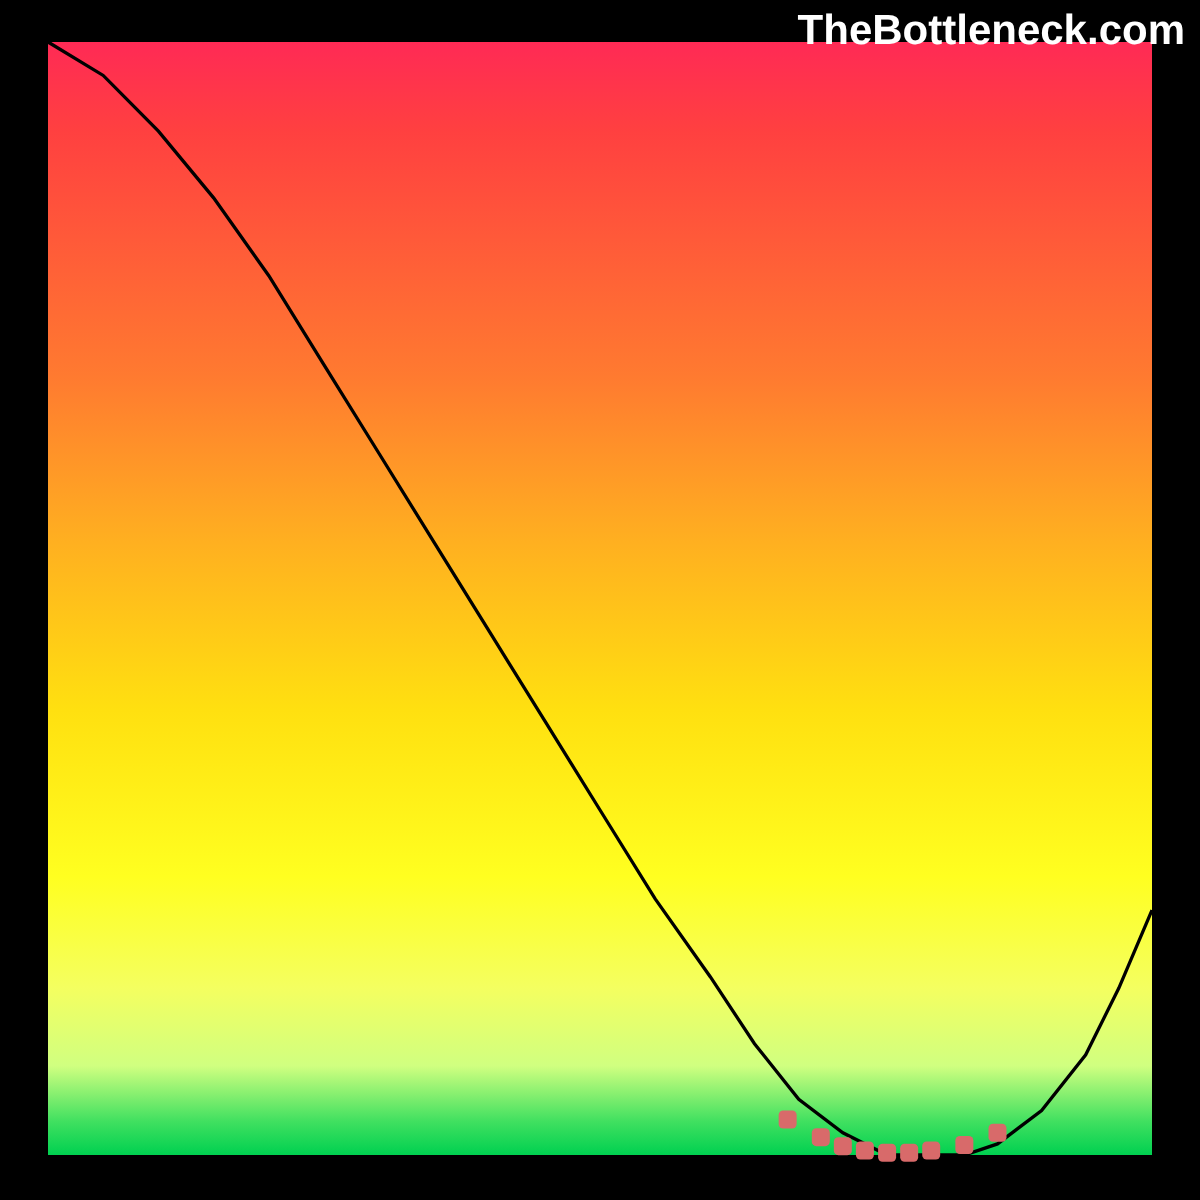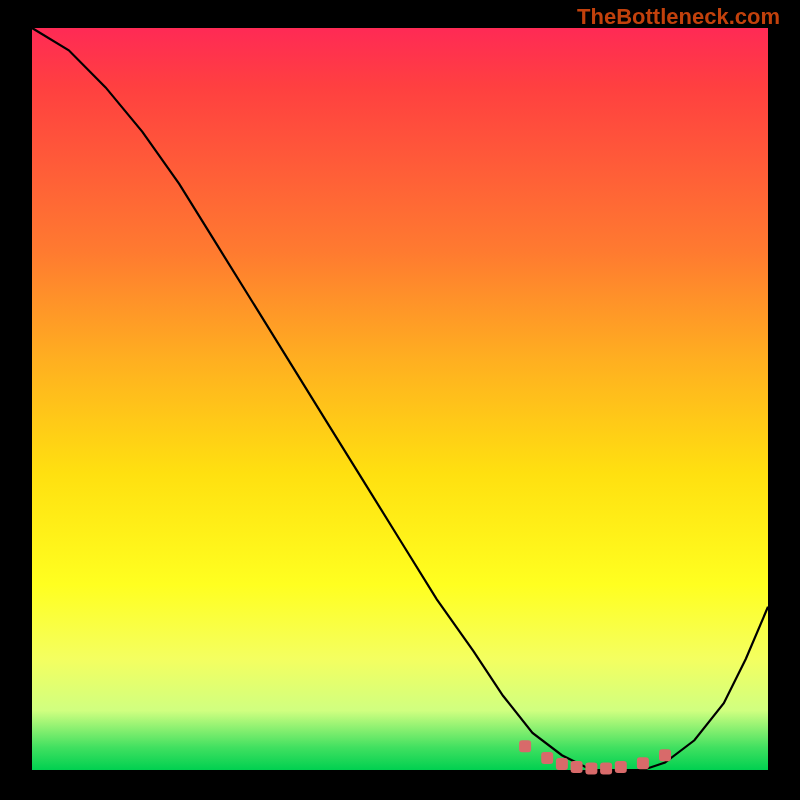--- a/index.html
+++ b/index.html
@@ -7,23 +7,23 @@
     padding: 0;
     width: 800px;
     height: 800px;
     background: #000;
     position: relative;
     font-family: Arial, sans-serif;
   }
   .watermark {
     position: absolute;
     top: 4px;
-    right: 20px;
-    color: #c2410c;
-    font-size: 22px;
+    right: 10px;
+    color: #ffffff;
+    font-size: 28px;
     font-weight: bold;
     z-index: 10;
   }
   .plot-area {
     position: absolute;
     left: 32px;
     top: 28px;
     width: 736px;
     height: 742px;
   }

